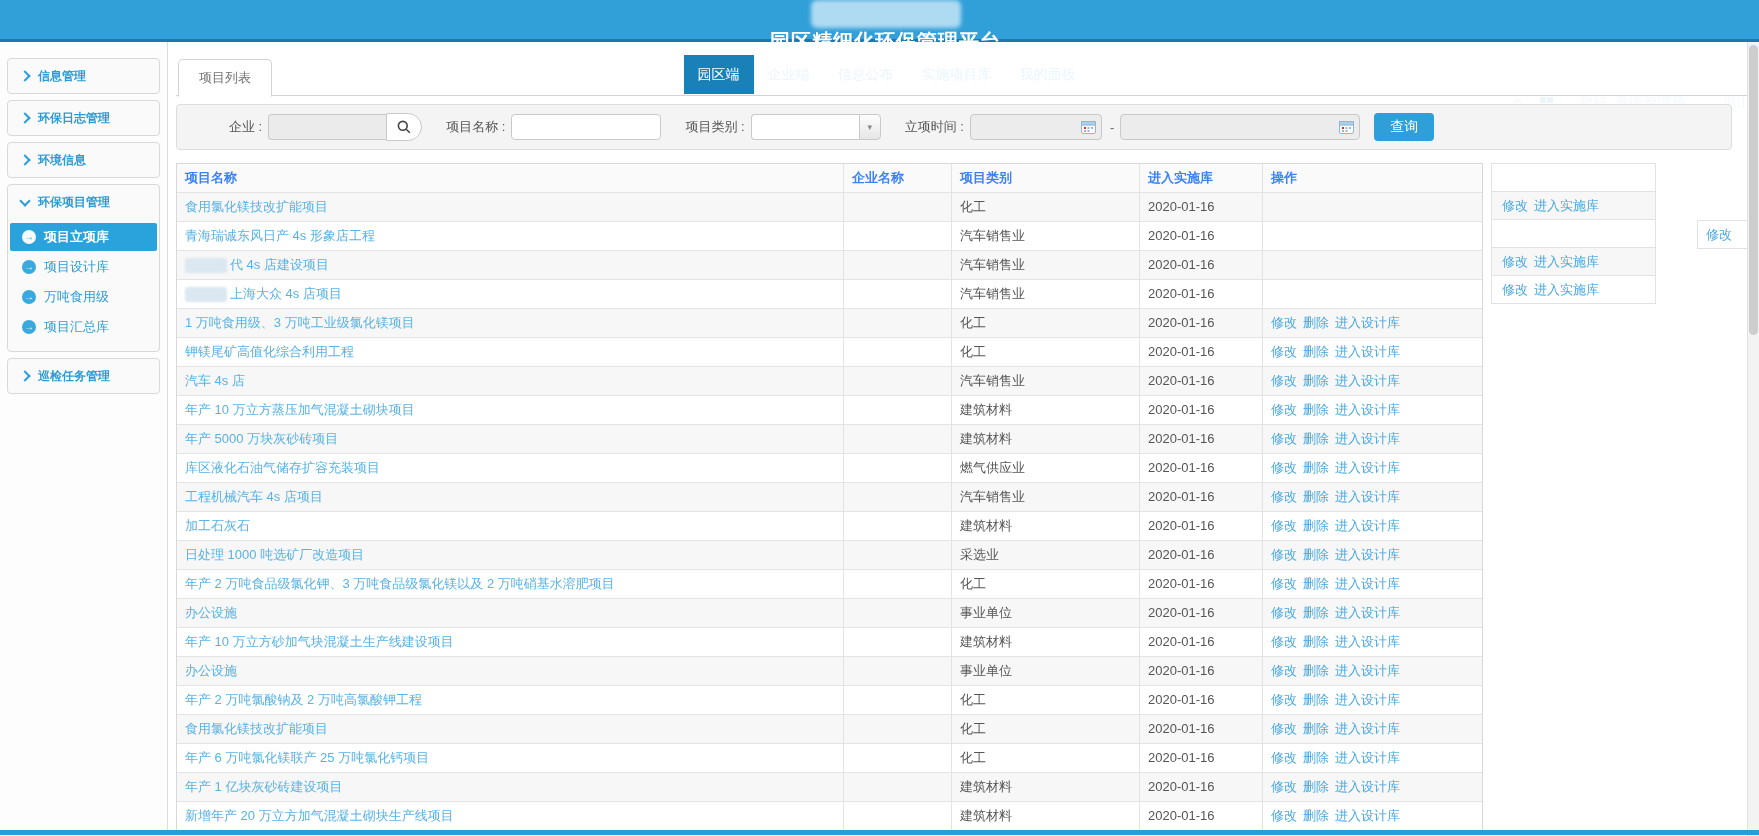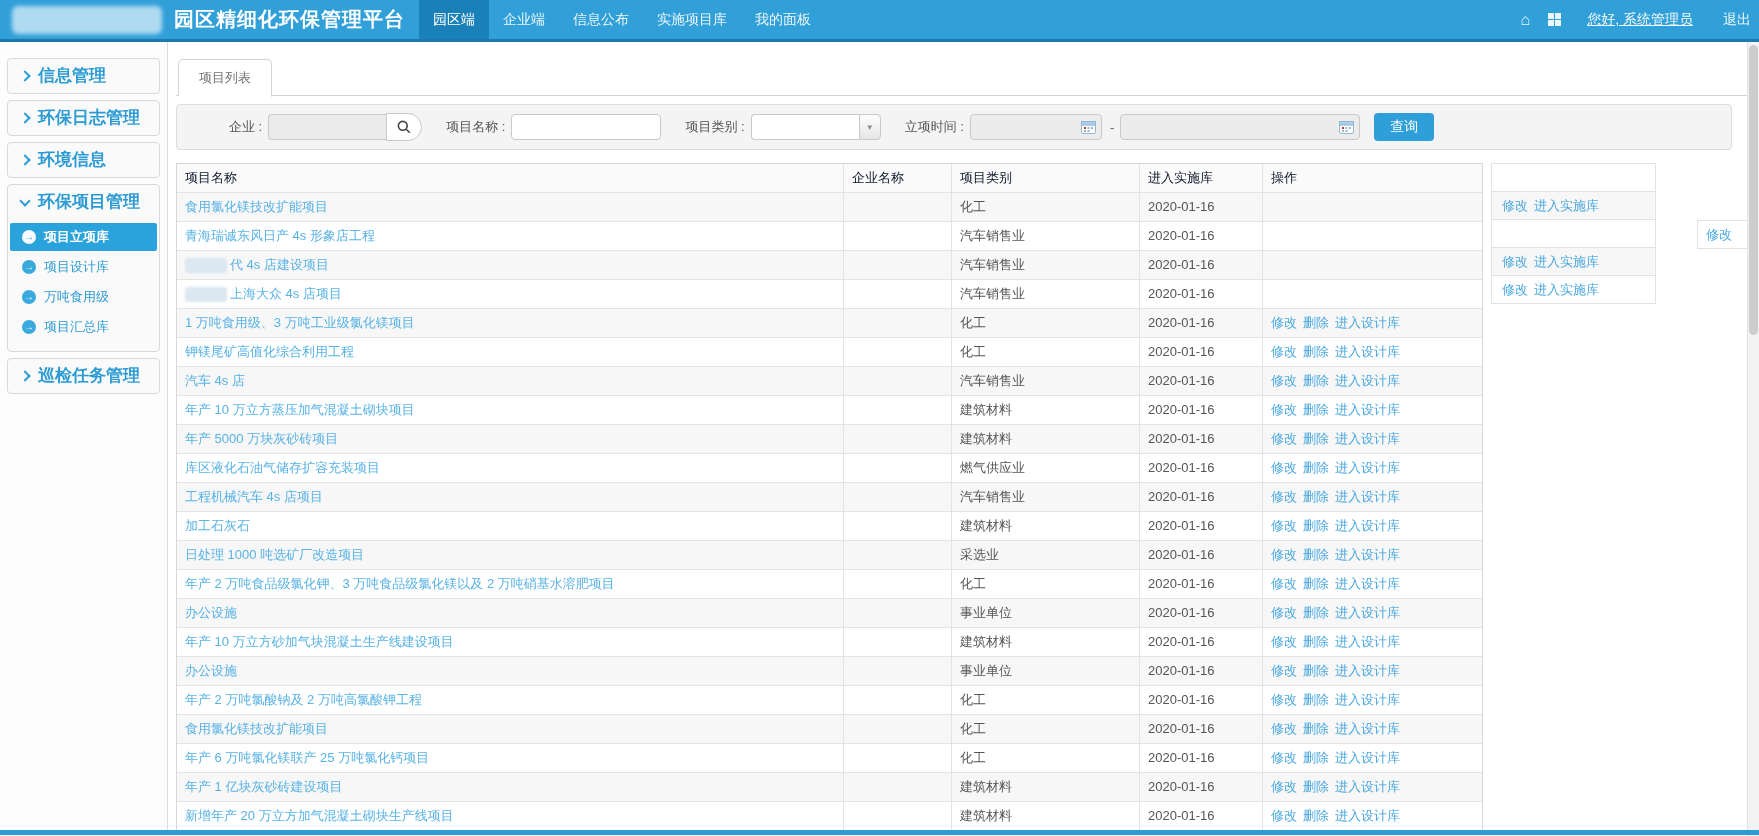--- a/index.html
+++ b/index.html
@@ -5,45 +5,45 @@
   html,body{margin:0;padding:0;}
   body{
     width:1759px;height:836px;overflow:hidden;position:relative;
     background:#fff;font-family:"Liberation Sans","DejaVu Sans",sans-serif;
     -webkit-font-smoothing:antialiased;
   }
   
   .topbar{
     position:absolute;left:0;top:0;width:1759px;height:42px;box-sizing:border-box;
     background:#319fd8;border-bottom:3px solid #1d78ad;
-    display:flex;align-items:center;color:#fff;
+    display:flex;align-items:center;color:#fff;flex-direction:column;
   }
   .logo-blur{width:150px;height:28px;margin-left:12px;border-radius:6px;
     background:rgba(198,229,247,.85);filter:blur(2px);flex:0 0 auto;}
   .app-title{font-size:20px;font-weight:bold;margin-left:12px;letter-spacing:1px;white-space:nowrap;}
   .topnav{display:flex;height:39px;margin-left:14px;}
   .nav-item{padding:0 14px;line-height:39px;font-size:14px;color:#eaf6fc;cursor:pointer;white-space:nowrap;}
   .nav-item.active{background:#1a81b8;color:#fff;}
   .top-right{margin-left:auto;display:flex;align-items:center;padding-right:8px;}
   .home-glyph{font-size:16px;color:#eaf6fc;margin-right:18px;}
   .apps-icon{width:13px;height:13px;margin-right:26px;display:grid;grid-template-columns:6px 6px;grid-gap:1px;}
   .apps-icon i{background:#eaf6fc;width:6px;height:6px;display:block;}
-  .greeting{font-size:14px;color:#f2fafe;margin-right:30px;white-space:nowrap;text-decoration:underline;}
+  .greeting{font-size:14px;color:#f2fafe;margin-right:38px;white-space:nowrap;text-decoration:underline;}
   .logout{font-size:14px;color:#f2fafe;cursor:pointer;white-space:nowrap;}
   
   .sidebar{
     position:absolute;left:0;top:42px;bottom:6px;width:168px;box-sizing:border-box;
     background:#fdfdfd;border-right:1px solid #dcdcdc;padding-top:16px;
   }
   .panel{margin:0 7px 6px 7px;background:#fafafa;border:1px solid #d9d9d9;border-radius:4px;}
   .panel-h{height:34px;line-height:34px;padding-left:13px;display:flex;align-items:center;cursor:pointer;}
   .chev{width:6px;height:6px;border-right:2px solid #2f9ed8;border-bottom:2px solid #2f9ed8;
     display:inline-block;transform:rotate(-45deg);margin-right:9px;flex:0 0 auto;}
   .chev.down{transform:rotate(45deg);margin-top:-3px;}
-  .plabel{color:#2c9bd4;font-size:17px;font-weight:bold;white-space:nowrap;}
+  .plabel{color:#2c9bd4;font-size:12px;font-weight:bold;white-space:nowrap;}
   .subs{padding:2px 0 8px 0;}
   .sub{height:28px;line-height:28px;display:flex;align-items:center;padding-left:12px;
     color:#2c9bd4;font-size:13px;cursor:pointer;margin:2px 2px;white-space:nowrap;}
   .sub .circ{width:14px;height:14px;border-radius:50%;background:#39a9de;color:#fff;
     font-size:10px;line-height:14px;text-align:center;margin-right:8px;flex:0 0 auto;}
   .sub.sel{background:#2aa2dc;color:#fff;font-weight:bold;border-radius:2px;}
   .sub.sel .circ{background:rgba(255,255,255,.95);color:#2aa2dc;}
   
   .content{position:absolute;left:168px;top:42px;right:12px;bottom:0;padding:16px 0 0 8px;box-sizing:border-box;}
   .tabstrip{height:37px;border-bottom:1px solid #d4d4d4;position:relative;}
@@ -80,21 +80,21 @@
   .tablewrap{margin-top:13px;position:relative;width:1307px;font-size:13px;}
   .ttable{width:1307px;box-sizing:border-box;border:1px solid #d8d8d8;}
   .thead,.trow{display:flex;height:29px;box-sizing:border-box;}
   .cell{box-sizing:border-box;padding-left:8px;line-height:28px;border-right:1px solid #e3e3e3;
     border-bottom:1px solid #e3e3e3;white-space:nowrap;overflow:hidden;color:#555;}
   .col0{width:667px;}
   .col1{width:108px;}
   .col2{width:188px;}
   .col3{width:123px;}
   .col4{flex:1;border-right:none;}
-  .th{font-weight:normal;color:#0f172a;background:#fafafa;}
+  .th{font-weight:bold;color:#3b82f6;background:#fafafa;}
   .trow.odd .cell{background:#f7f7f7;}
   .plink{color:#58b2e5;cursor:pointer;}
   .alink{color:#4aa8e0;cursor:pointer;margin-right:6px;}
   .blob{display:inline-block;width:42px;height:15px;border-radius:3px;background:#dbe7f1;
     filter:blur(1px);vertical-align:middle;margin-right:3px;}
   
   .extra-col{position:absolute;left:1315px;top:0;width:165px;}
   .xcell{box-sizing:border-box;height:29px;line-height:28px;border:1px solid #e2e2e2;
     margin-top:-1px;background:#fff;padding-left:10px;white-space:nowrap;}
   .xcell:first-child{margin-top:0;}

